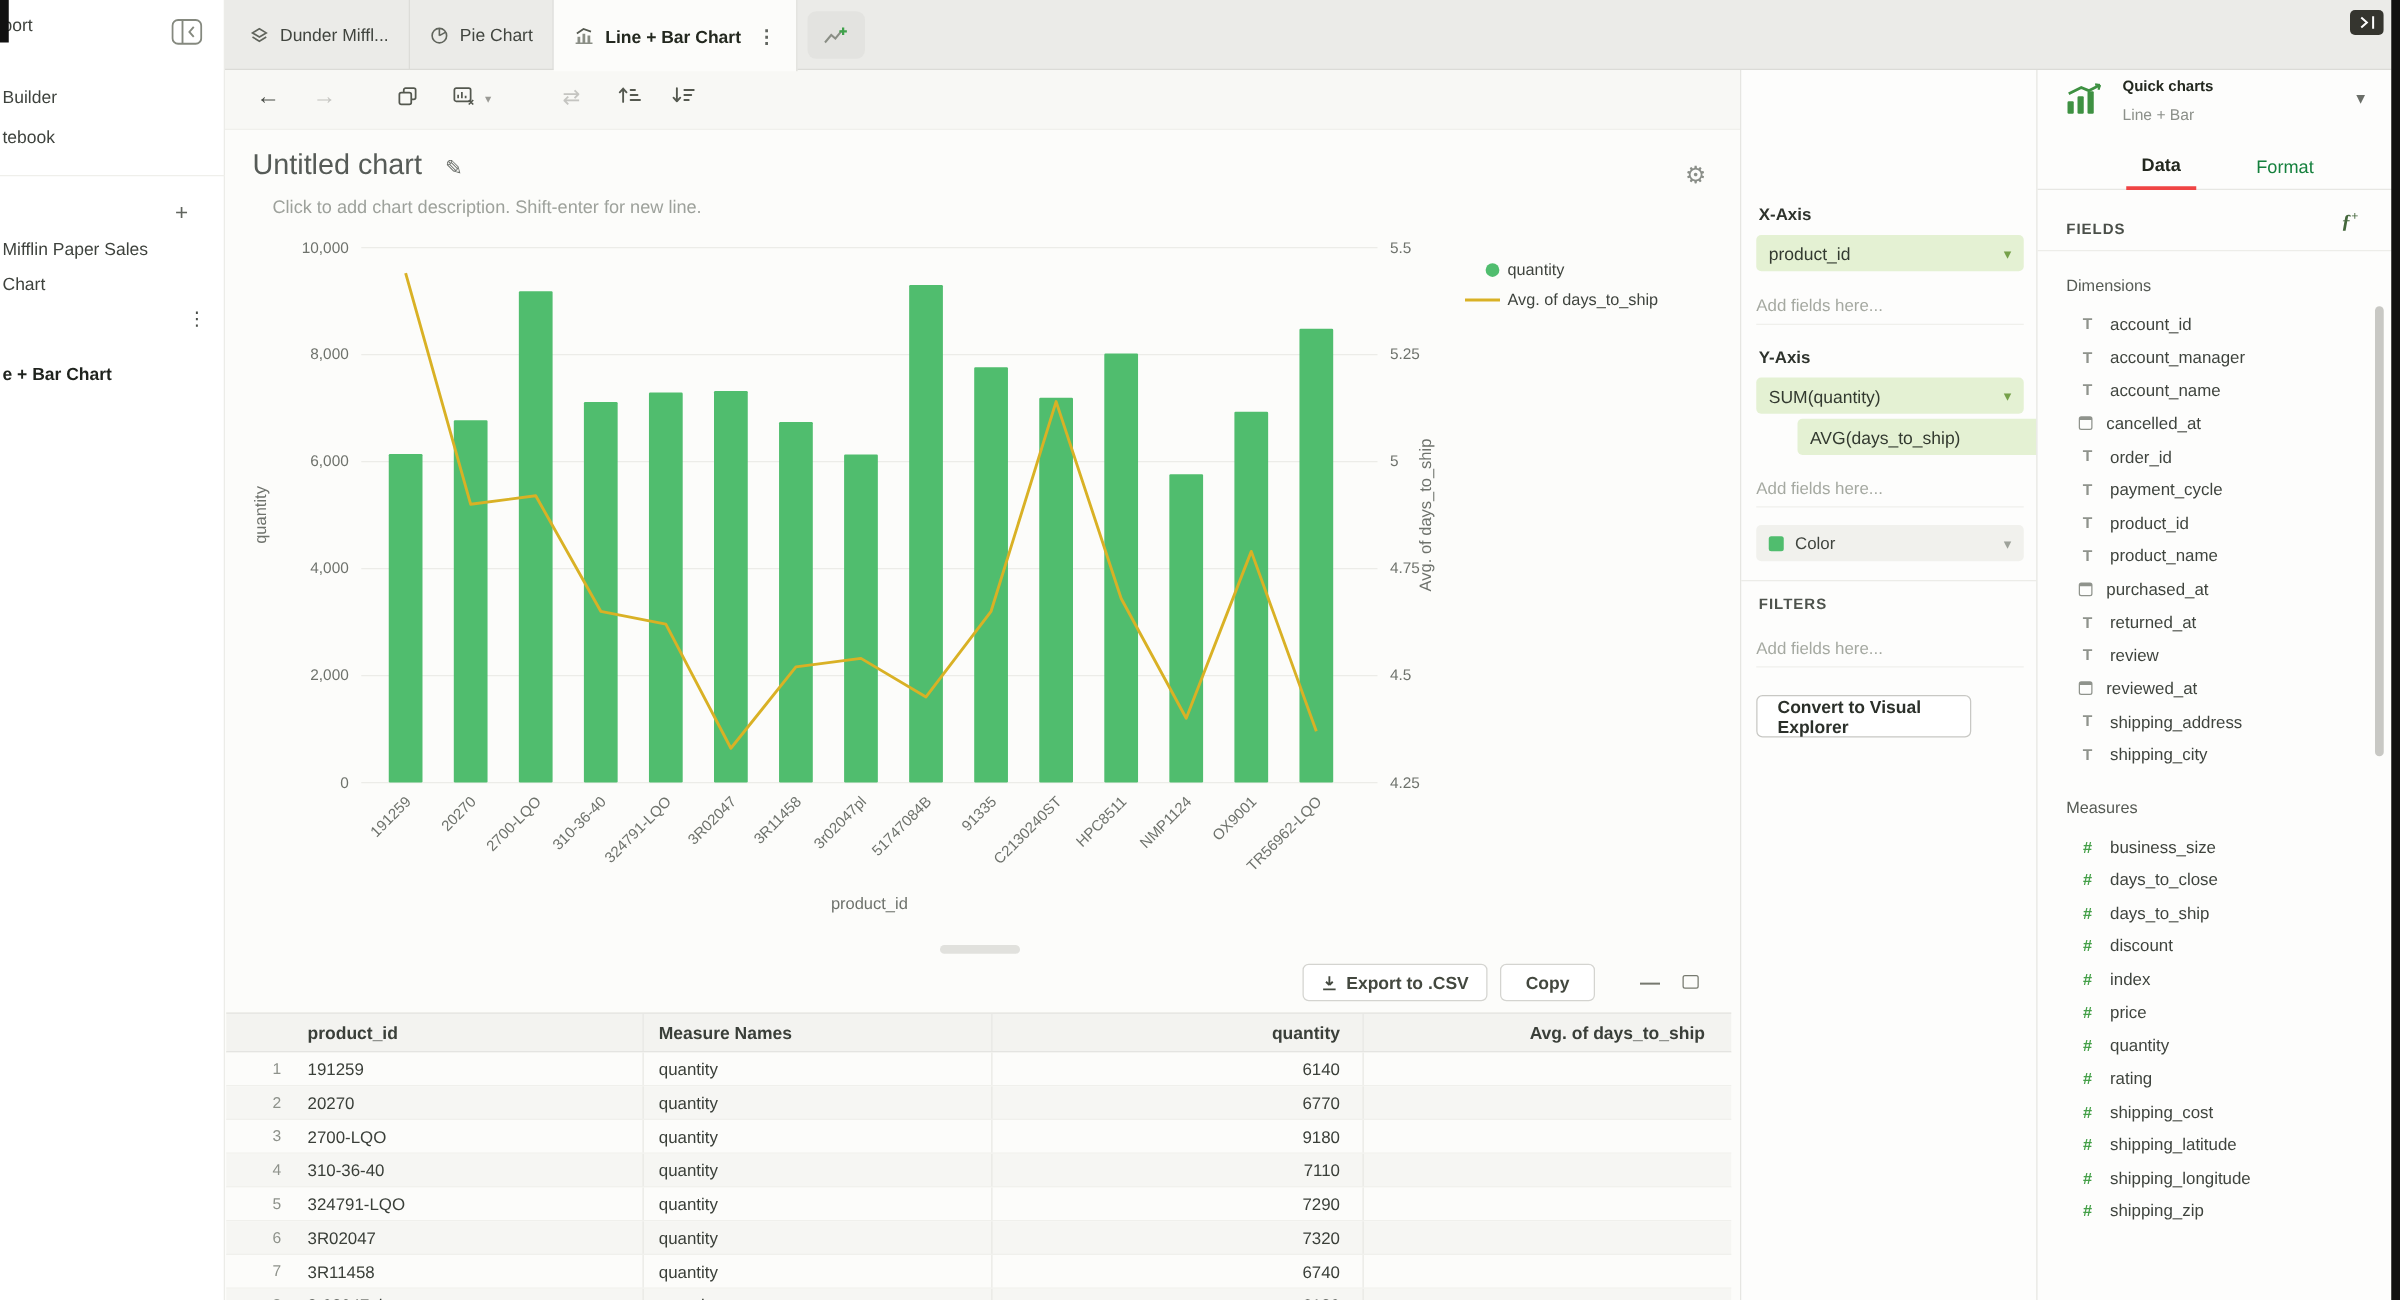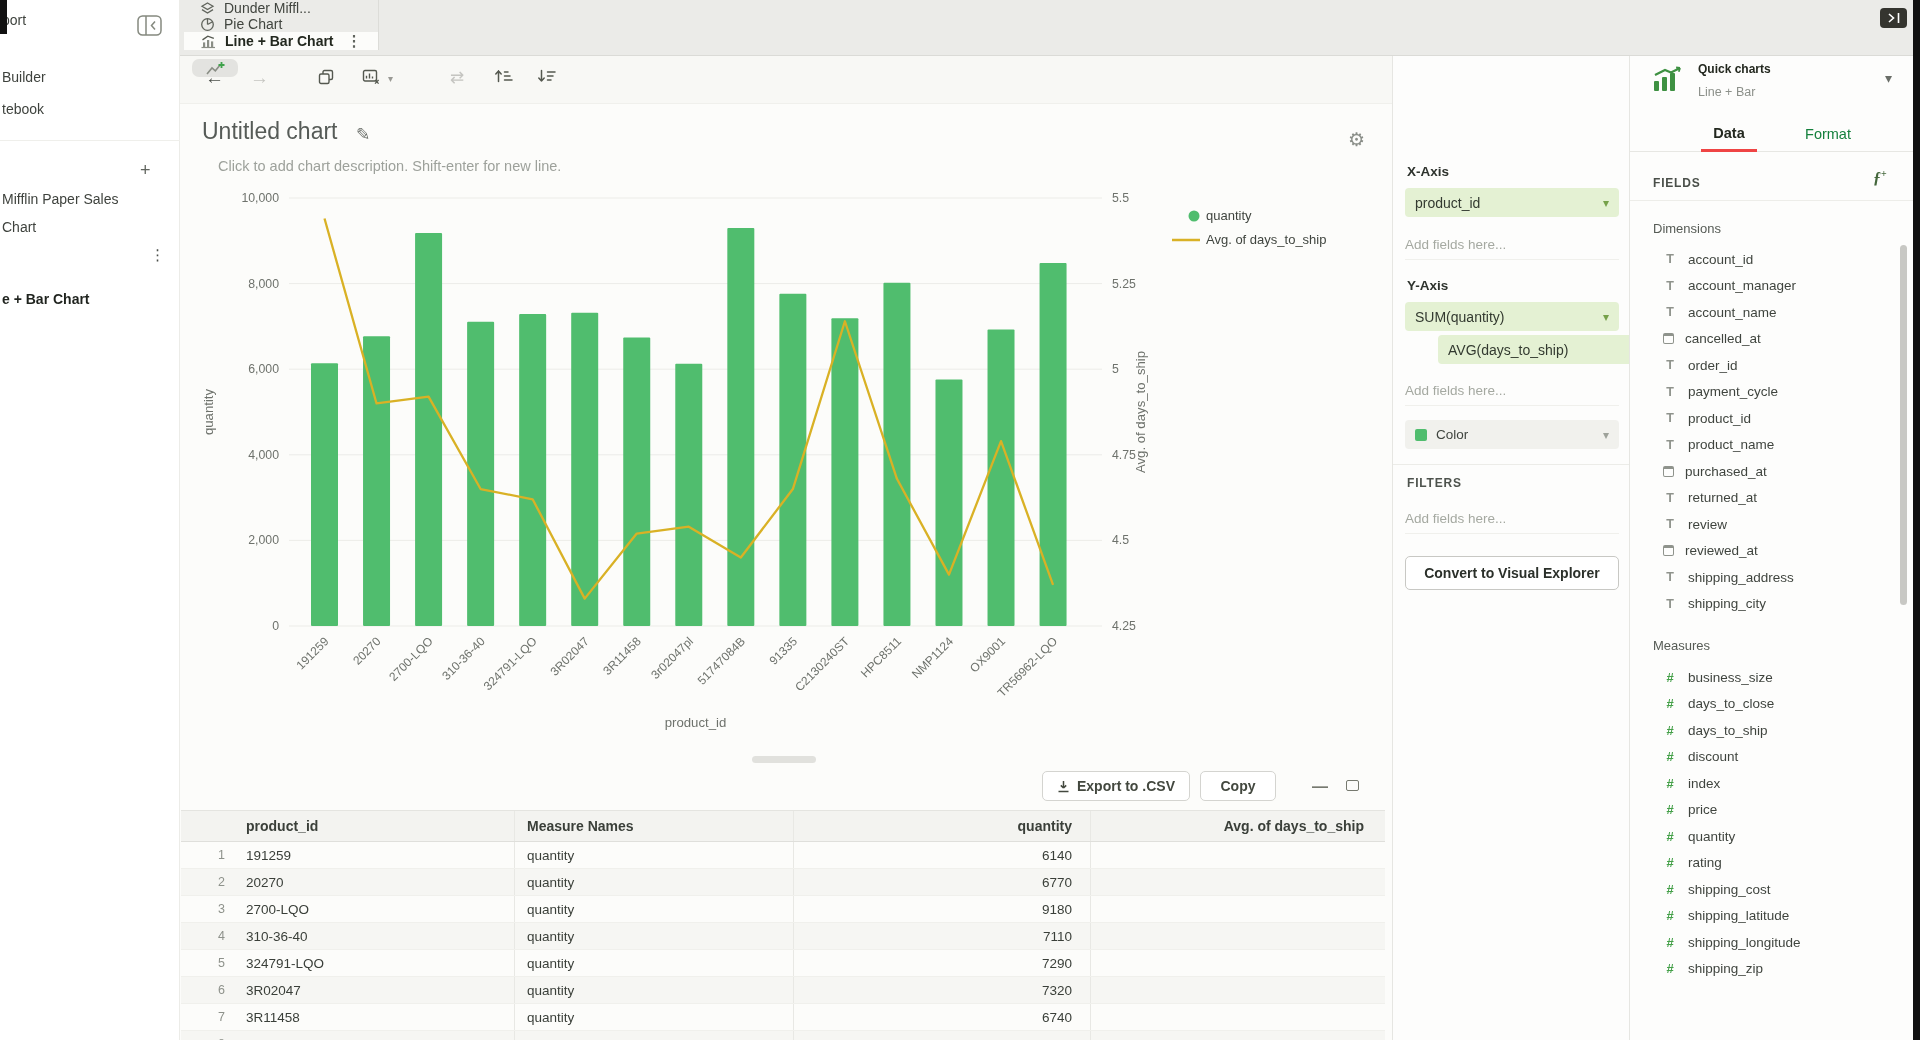--- a/index.html
+++ b/index.html
@@ -9,21 +9,21 @@
     background:#FCFCFA; font-family:"Liberation Sans", sans-serif; color:#3A3F39;
   }
   .abs { position:absolute; }
 
   
   .edge-left-black { position:absolute; left:0; top:0; width:7px; height:34px; background:#111; z-index:30; }
   .edge-right-black { position:absolute; left:1913px; top:0; width:7px; height:1040px; background:#111; z-index:30; }
 
   
   .tabbar { position:absolute; left:180px; top:0; width:1733px; height:56px; background:#EBEBE8; border-bottom:1px solid #DBDBD7; z-index:5; }
-  .tabs { position:absolute; left:4px; top:0; height:56px; display:flex;flex-direction:column; }
+  .tabs { position:absolute; left:4px; top:0; height:56px; display:flex; }
   .tab { display:flex; align-items:center; gap:9px; padding:0 16px; font-size:14px; color:#41453F; border-right:1px solid #DCDCD8; height:56px; cursor:default; white-space:nowrap; }
   .tab.active { background:#FCFCFA; height:57px; border-right:1px solid #DCDCD8; color:#23281F; font-weight:600; }
   .tab .kebab { color:#60645E; font-size:15px; margin-left:4px; }
   .newtab { width:46px; height:38px; margin:9px 0 0 8px; background:#E3E3E0; border-radius:7px; display:flex; align-items:center; justify-content:center; }
   .panel-toggle-right { position:absolute; left:1880px; top:8px; z-index:40; }
 
   
   .sidebar { position:absolute; left:0; top:0; width:180px; height:1040px; background:#FFFFFF; border-right:1px solid #ECECE8; z-index:6; }
   .side-text { position:absolute; left:2px; font-size:14px; color:#3E423D; white-space:nowrap; }
   .collapse-btn { position:absolute; left:137px; top:15px; }
@@ -80,22 +80,22 @@
           display:flex; align-items:center; justify-content:space-between; padding:0 10px; font-size:14px; color:#333A30; }
   .pill .chev { color:#76A14A; font-size:12px; }
   .addfields { position:absolute; left:12px; width:214px; height:30px; display:flex; align-items:center;
                font-size:13.5px; color:#A5A9A1; border-bottom:1px solid #F0F0EC; }
   .color-row { position:absolute; left:12px; width:214px; height:29px; background:#F1F1ED; border-radius:4px;
                display:flex; align-items:center; gap:9px; padding:0 10px; font-size:13.5px; color:#3F443E; }
   .color-swatch { width:12px; height:12px; background:#50BD6E; border-radius:2px; }
   .color-row .chev { margin-left:auto; color:#9EA29A; font-size:12px; }
   .cfg-divider { position:absolute; left:0; top:408px; width:237px; height:1px; background:#ECECE8; }
   .filters-label { position:absolute; left:14px; top:420px; font-size:12px; font-weight:700; letter-spacing:0.8px; color:#4E534D; }
-  .convert-btn { position:absolute; left:12px; top:500px; width:214px; height:34px; background:#FFFFFF; border:1px solid #C8C8C4;
-                 border-radius:5px; display:flex; align-items:center; justify-content:center; font-size:14px; font-weight:700; color:#2B302A; }
+  .convert-btn { position:absolute; left:12px; top:500px; width:172px; height:34px; background:#FFFFFF; border:1px solid #C8C8C4;
+                 border-radius:5px; display:flex; align-items:center; justify-content:center; font-size:14px; font-weight:700; color:#2B302A;padding-left:16px; }
 
   
   .fields { position:absolute; left:1629px; top:56px; width:284px; height:984px; background:#FDFDFC; border-left:1px solid #E6E6E2; }
   .fp-logo { position:absolute; left:21px; top:10px; }
   .fp-title { position:absolute; left:68px; top:6px; font-size:12px; font-weight:700; color:#23281F; }
   .fp-sub { position:absolute; left:68px; top:29px; font-size:12.5px; color:#8C908A; }
   .fp-chev { position:absolute; left:255px; top:14px; color:#6A6E68; font-size:14px; }
   .fp-tabs { position:absolute; left:0; top:60px; width:284px; height:36px; border-bottom:1px solid #E7E7E3; }
   .fp-tab { position:absolute; top:0; height:36px; display:flex; align-items:center; justify-content:center; font-size:14.5px; color:#15803d; }
   .fp-tab.active { color:#23281F; font-weight:600; border-bottom:3px solid #ef4444; }

